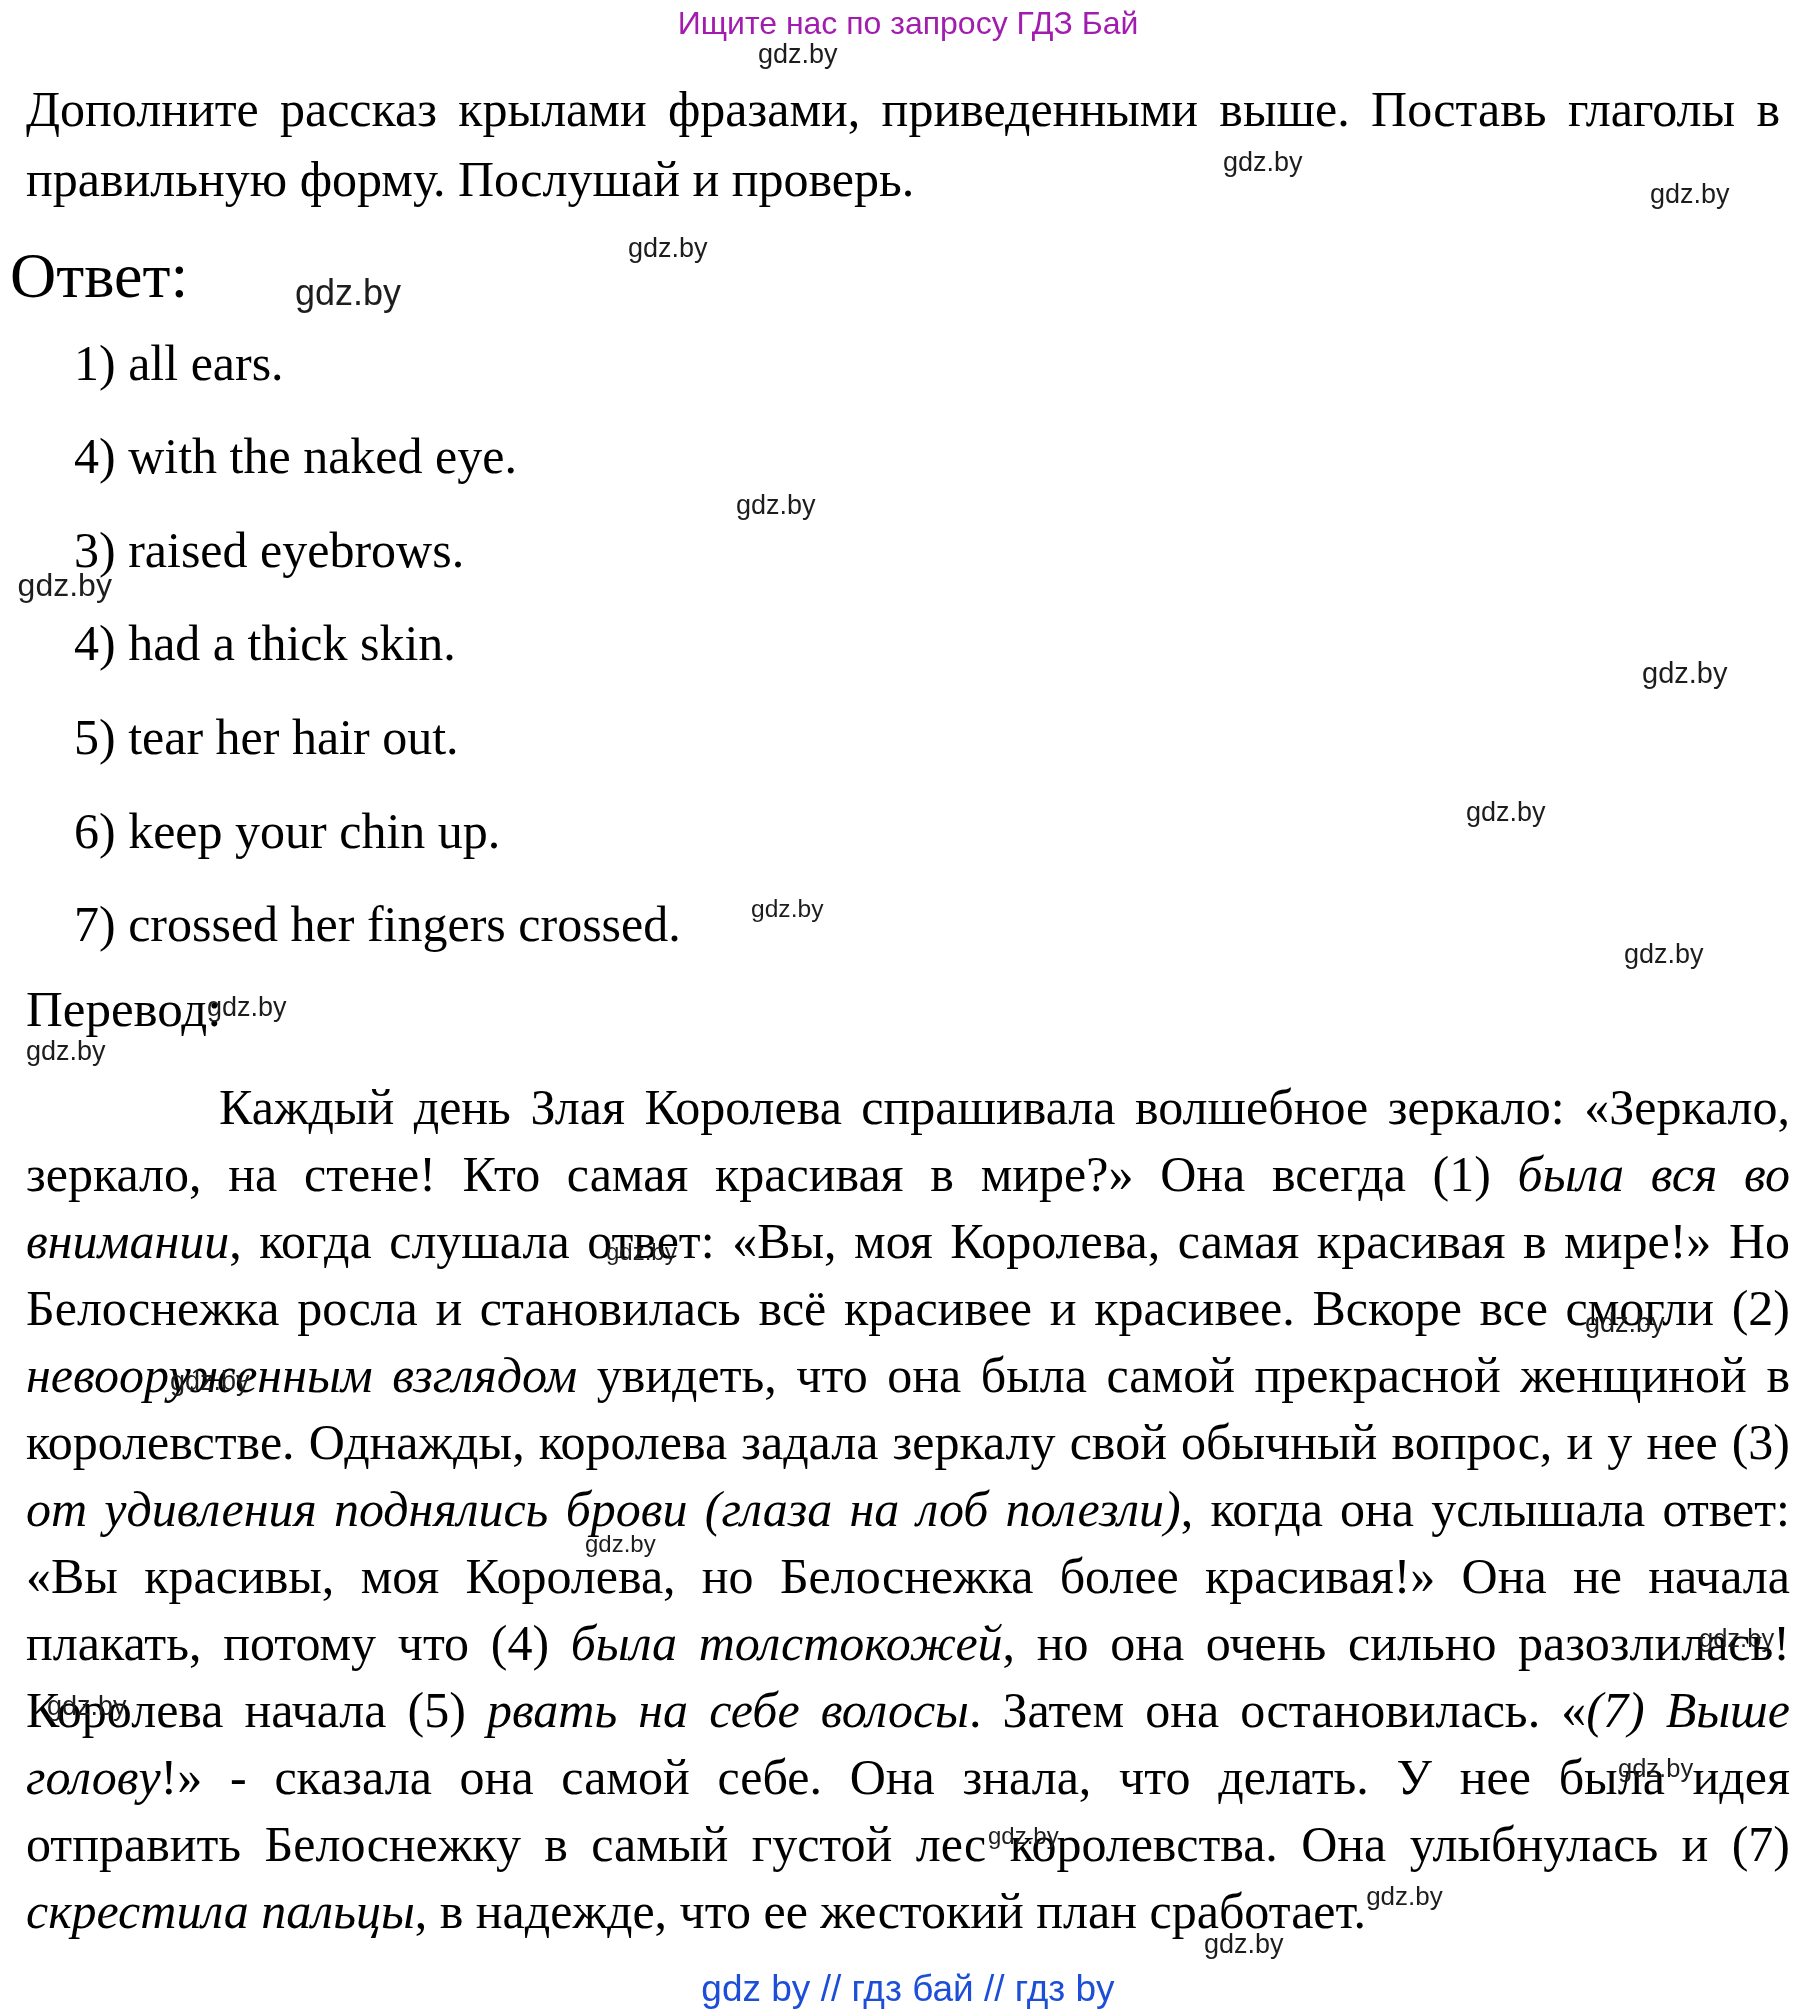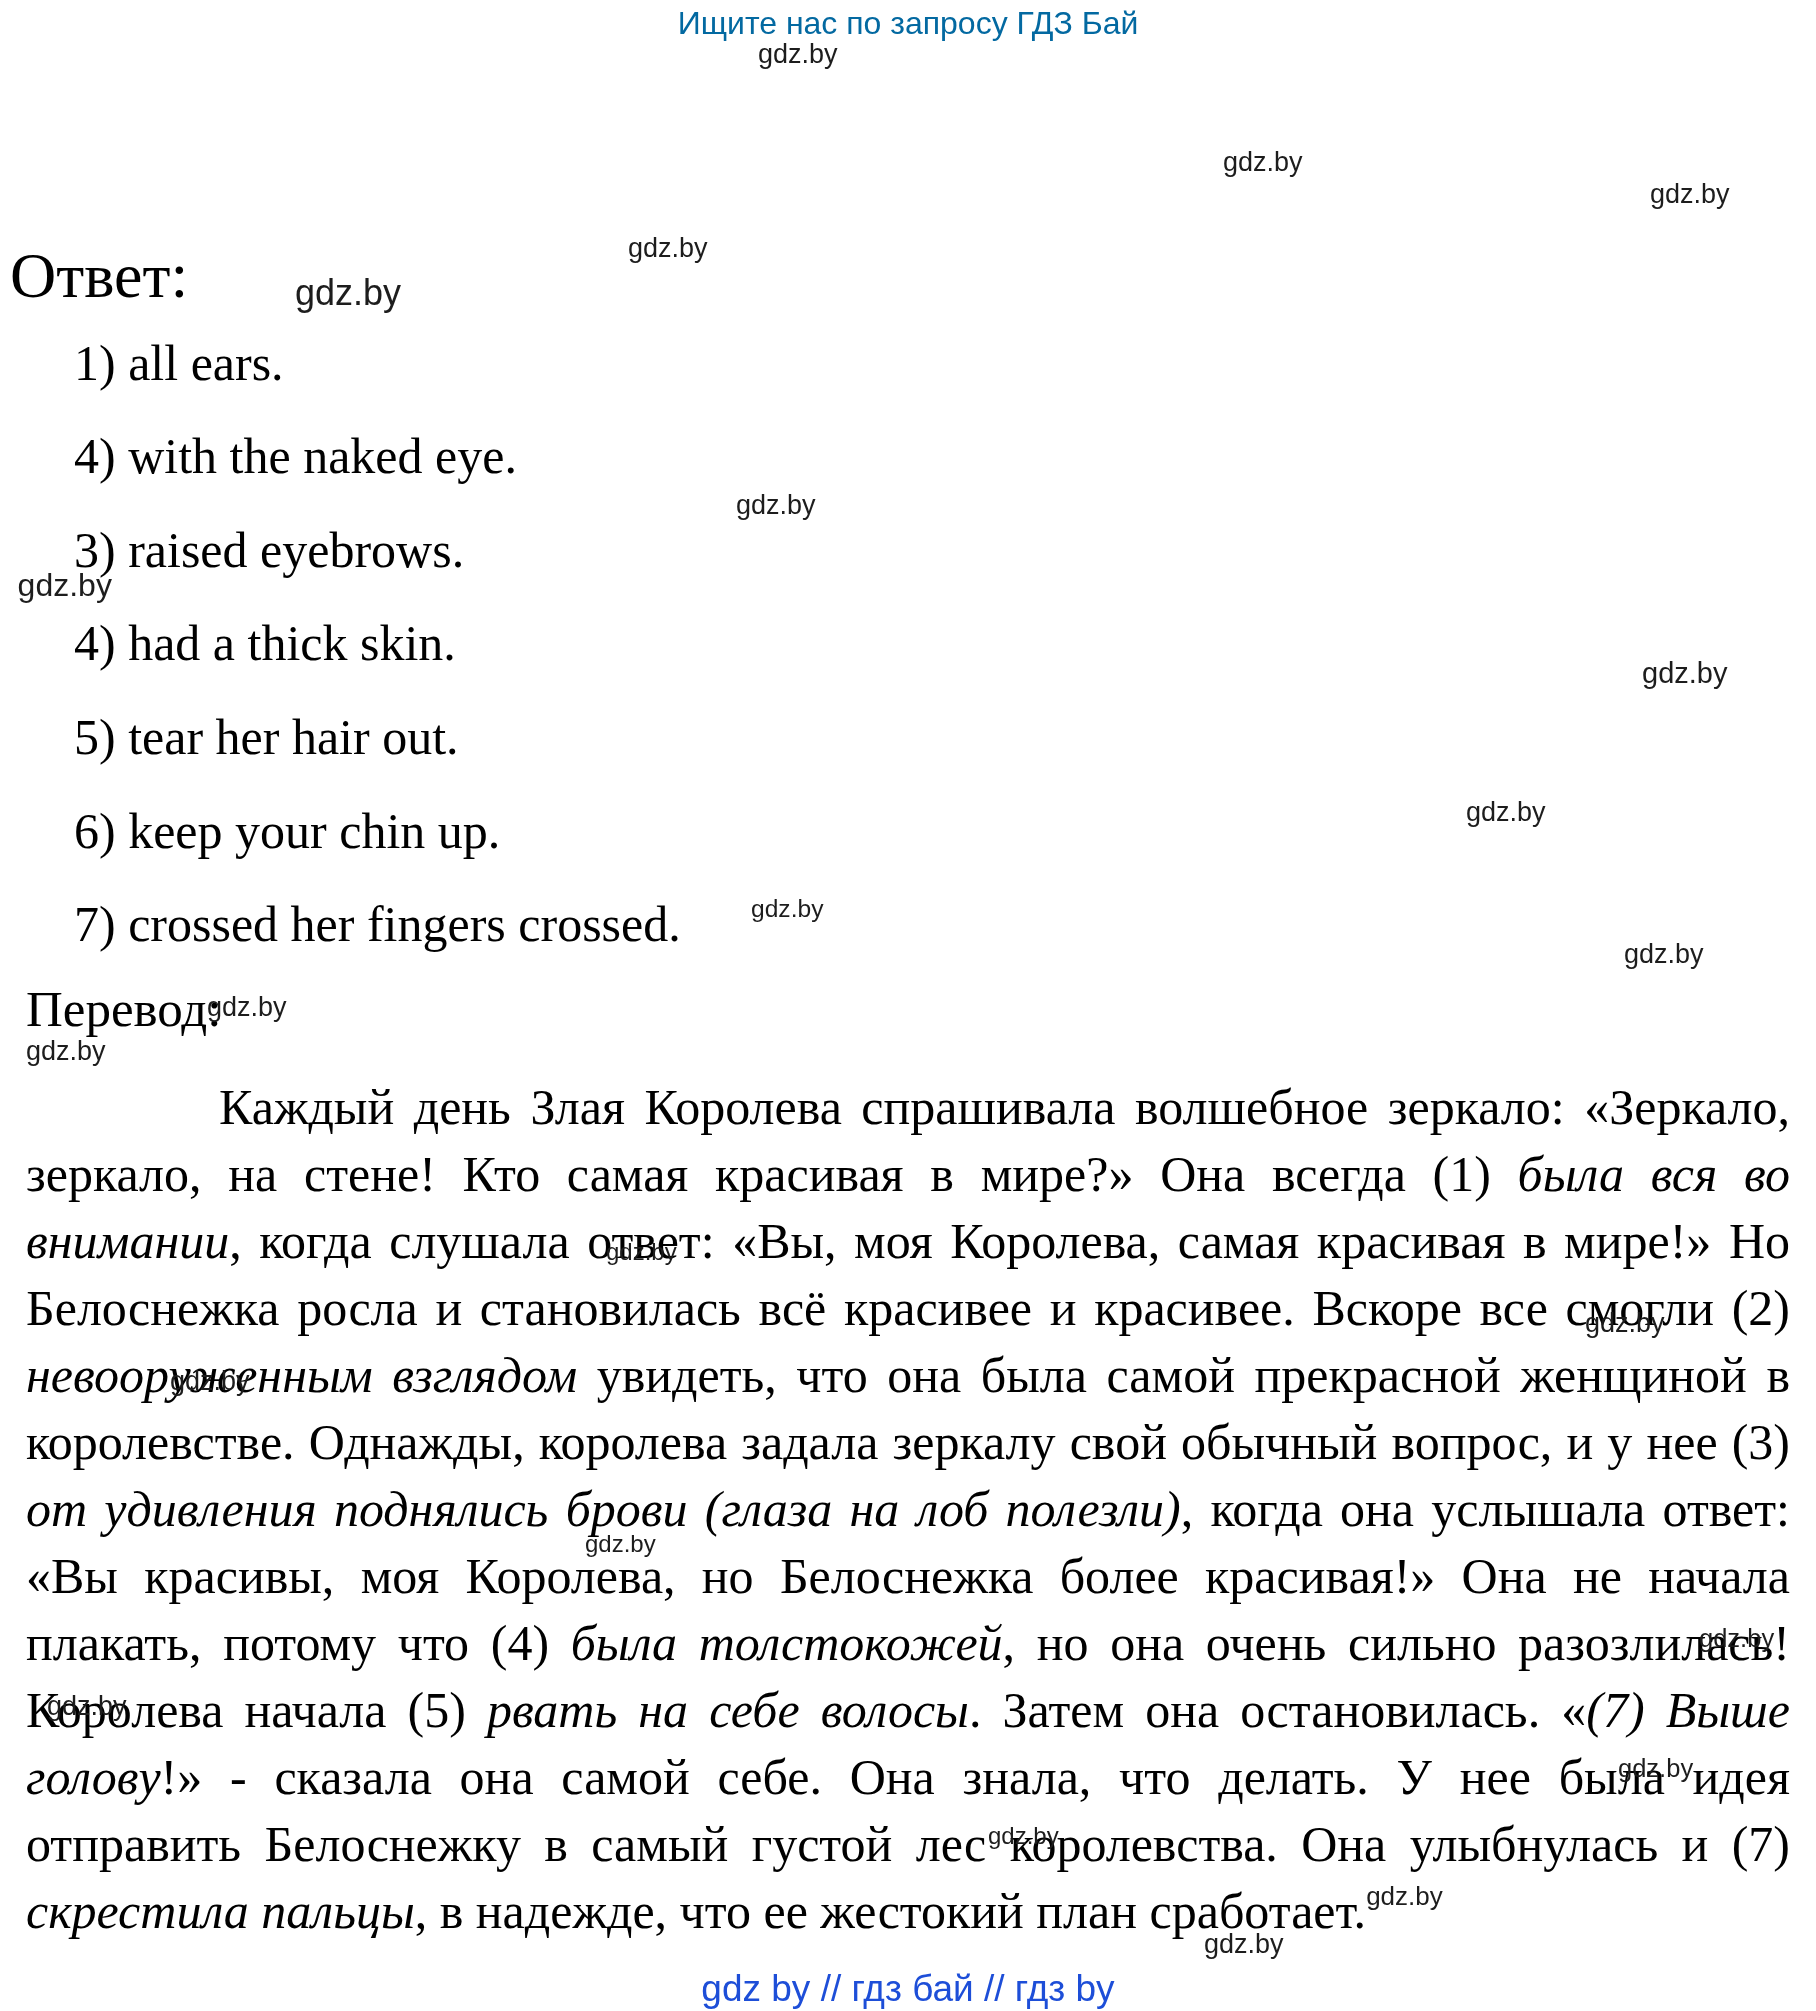--- a/index.html
+++ b/index.html
@@ -48,22 +48,23 @@
     text-align:center;
     font-family:"Liberation Sans",sans-serif;
     font-size:37px;
   }
 </style>
 </head>
 <body>
 
 <div class="page">
 
-  <div class="promo" style="color: #0369a1;">Ищите нас по запросу ГДЗ Бай</div>
+  <div class="promo" style="color: #a21caf;">Ищите нас по запросу ГДЗ Бай</div>
 
+  <div class="task">Дополните рассказ крылами фразами, приведенными выше. Поставь глаголы в правильную форму. Послушай и проверь.</div>
 
   <div class="ans-label">Ответ:</div>
 
   <div id="answer-list">
       <div class="ans-item" style="top: 334px;">1) all ears.</div>
       <div class="ans-item" style="top: 427px;">4) with the naked eye.</div>
       <div class="ans-item" style="top: 521px;">3) raised eyebrows.</div>
       <div class="ans-item" style="top: 614px;">4) had a thick skin.</div>
       <div class="ans-item" style="top: 708px;">5) tear her hair out.</div>
       <div class="ans-item" style="top: 802px;">6) keep your chin up.</div>

